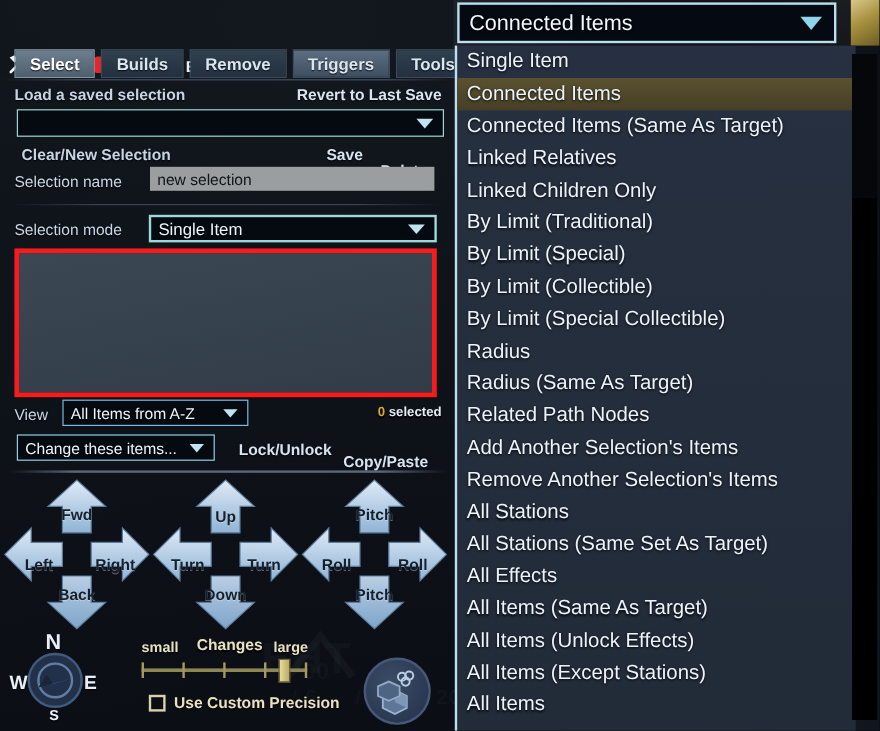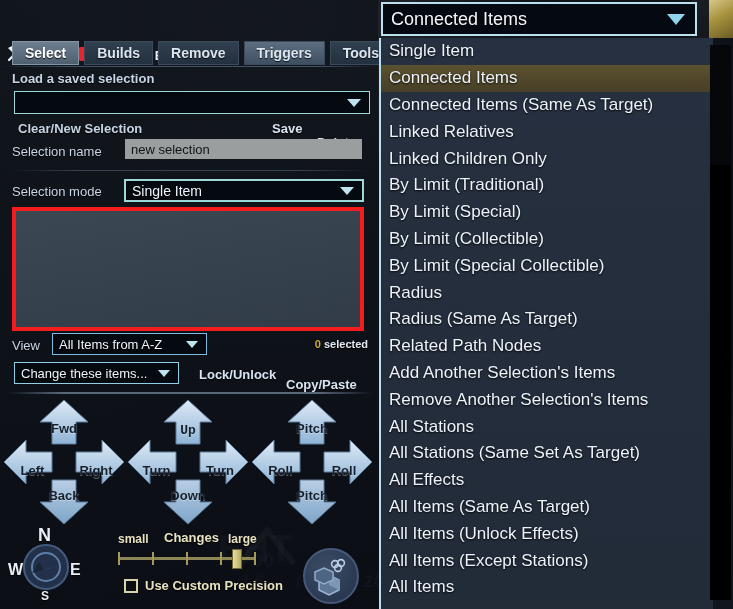--- a/index.html
+++ b/index.html
@@ -248,20 +248,21 @@
       <div class="tab active">Select</div>
       <div class="tab">Builds</div>
       <div class="tab">Remove</div>
       <div class="tab triggers">Triggers</div>
       <div class="tab">Tools</div>
       <div class="tab">Undo</div>
     </div>
     <div id="tabline"></div>
 
     <div class="lbl row" style="left:12px; top:71px;">Load a saved selection</div>
+    <div class="txtbtn" style="right:10px; top:71px;">Revert to Last Save</div>
 
     <div class="combo" style="left:14px; top:91px; width:356px; height:23px;">
       <div class="ctext"></div>
       <div class="caret"></div>
     </div>
 
     <div class="lbl row" style="left:18px; top:121px;">Clear/New Selection</div>
     <div class="txtbtn" style="left:272px; top:121px;">Save</div>
     <div class="txtbtn" style="left:317px; top:135px;">Delete</div>
 
@@ -348,21 +349,21 @@
         </svg>
         <span style="margin-top:-13px;">Back</span>
       </div>
     </div>
 
     <div class="pad" style="left:126px; top:398px;">
       <div class="arw" style="left:36px; top:0px; width:52px; height:48px;">
         <svg width="52" height="48" viewBox="0 0 52 48">
           <path d="M26 2 L50 24 L38 24 L38 46 L14 46 L14 24 L2 24 Z" fill="url(#gu1)" stroke="#5d7d9c" stroke-width="1"></path>
         </svg>
-        <span style="font-family:Liberation Mono, monospace;">Up</span>
+        <span style="">Up</span>
       </div>
       <div class="arw" style="left:0px; top:40px; width:52px; height:48px;">
         <svg width="52" height="48" viewBox="0 0 52 48">
           <path d="M2 24 L24 2 L24 14 L50 14 L50 34 L24 34 L24 46 Z" fill="url(#gl1)" stroke="#5d7d9c" stroke-width="1"></path>
         </svg>
         <span style="margin-left:9px;">Turn</span>
       </div>
       <div class="arw" style="left:72px; top:40px; width:52px; height:48px;">
         <svg width="52" height="48" viewBox="0 0 52 48">
           <path d="M50 24 L28 2 L28 14 L2 14 L2 34 L28 34 L28 46 Z" fill="url(#gr1)" stroke="#5d7d9c" stroke-width="1"></path>

